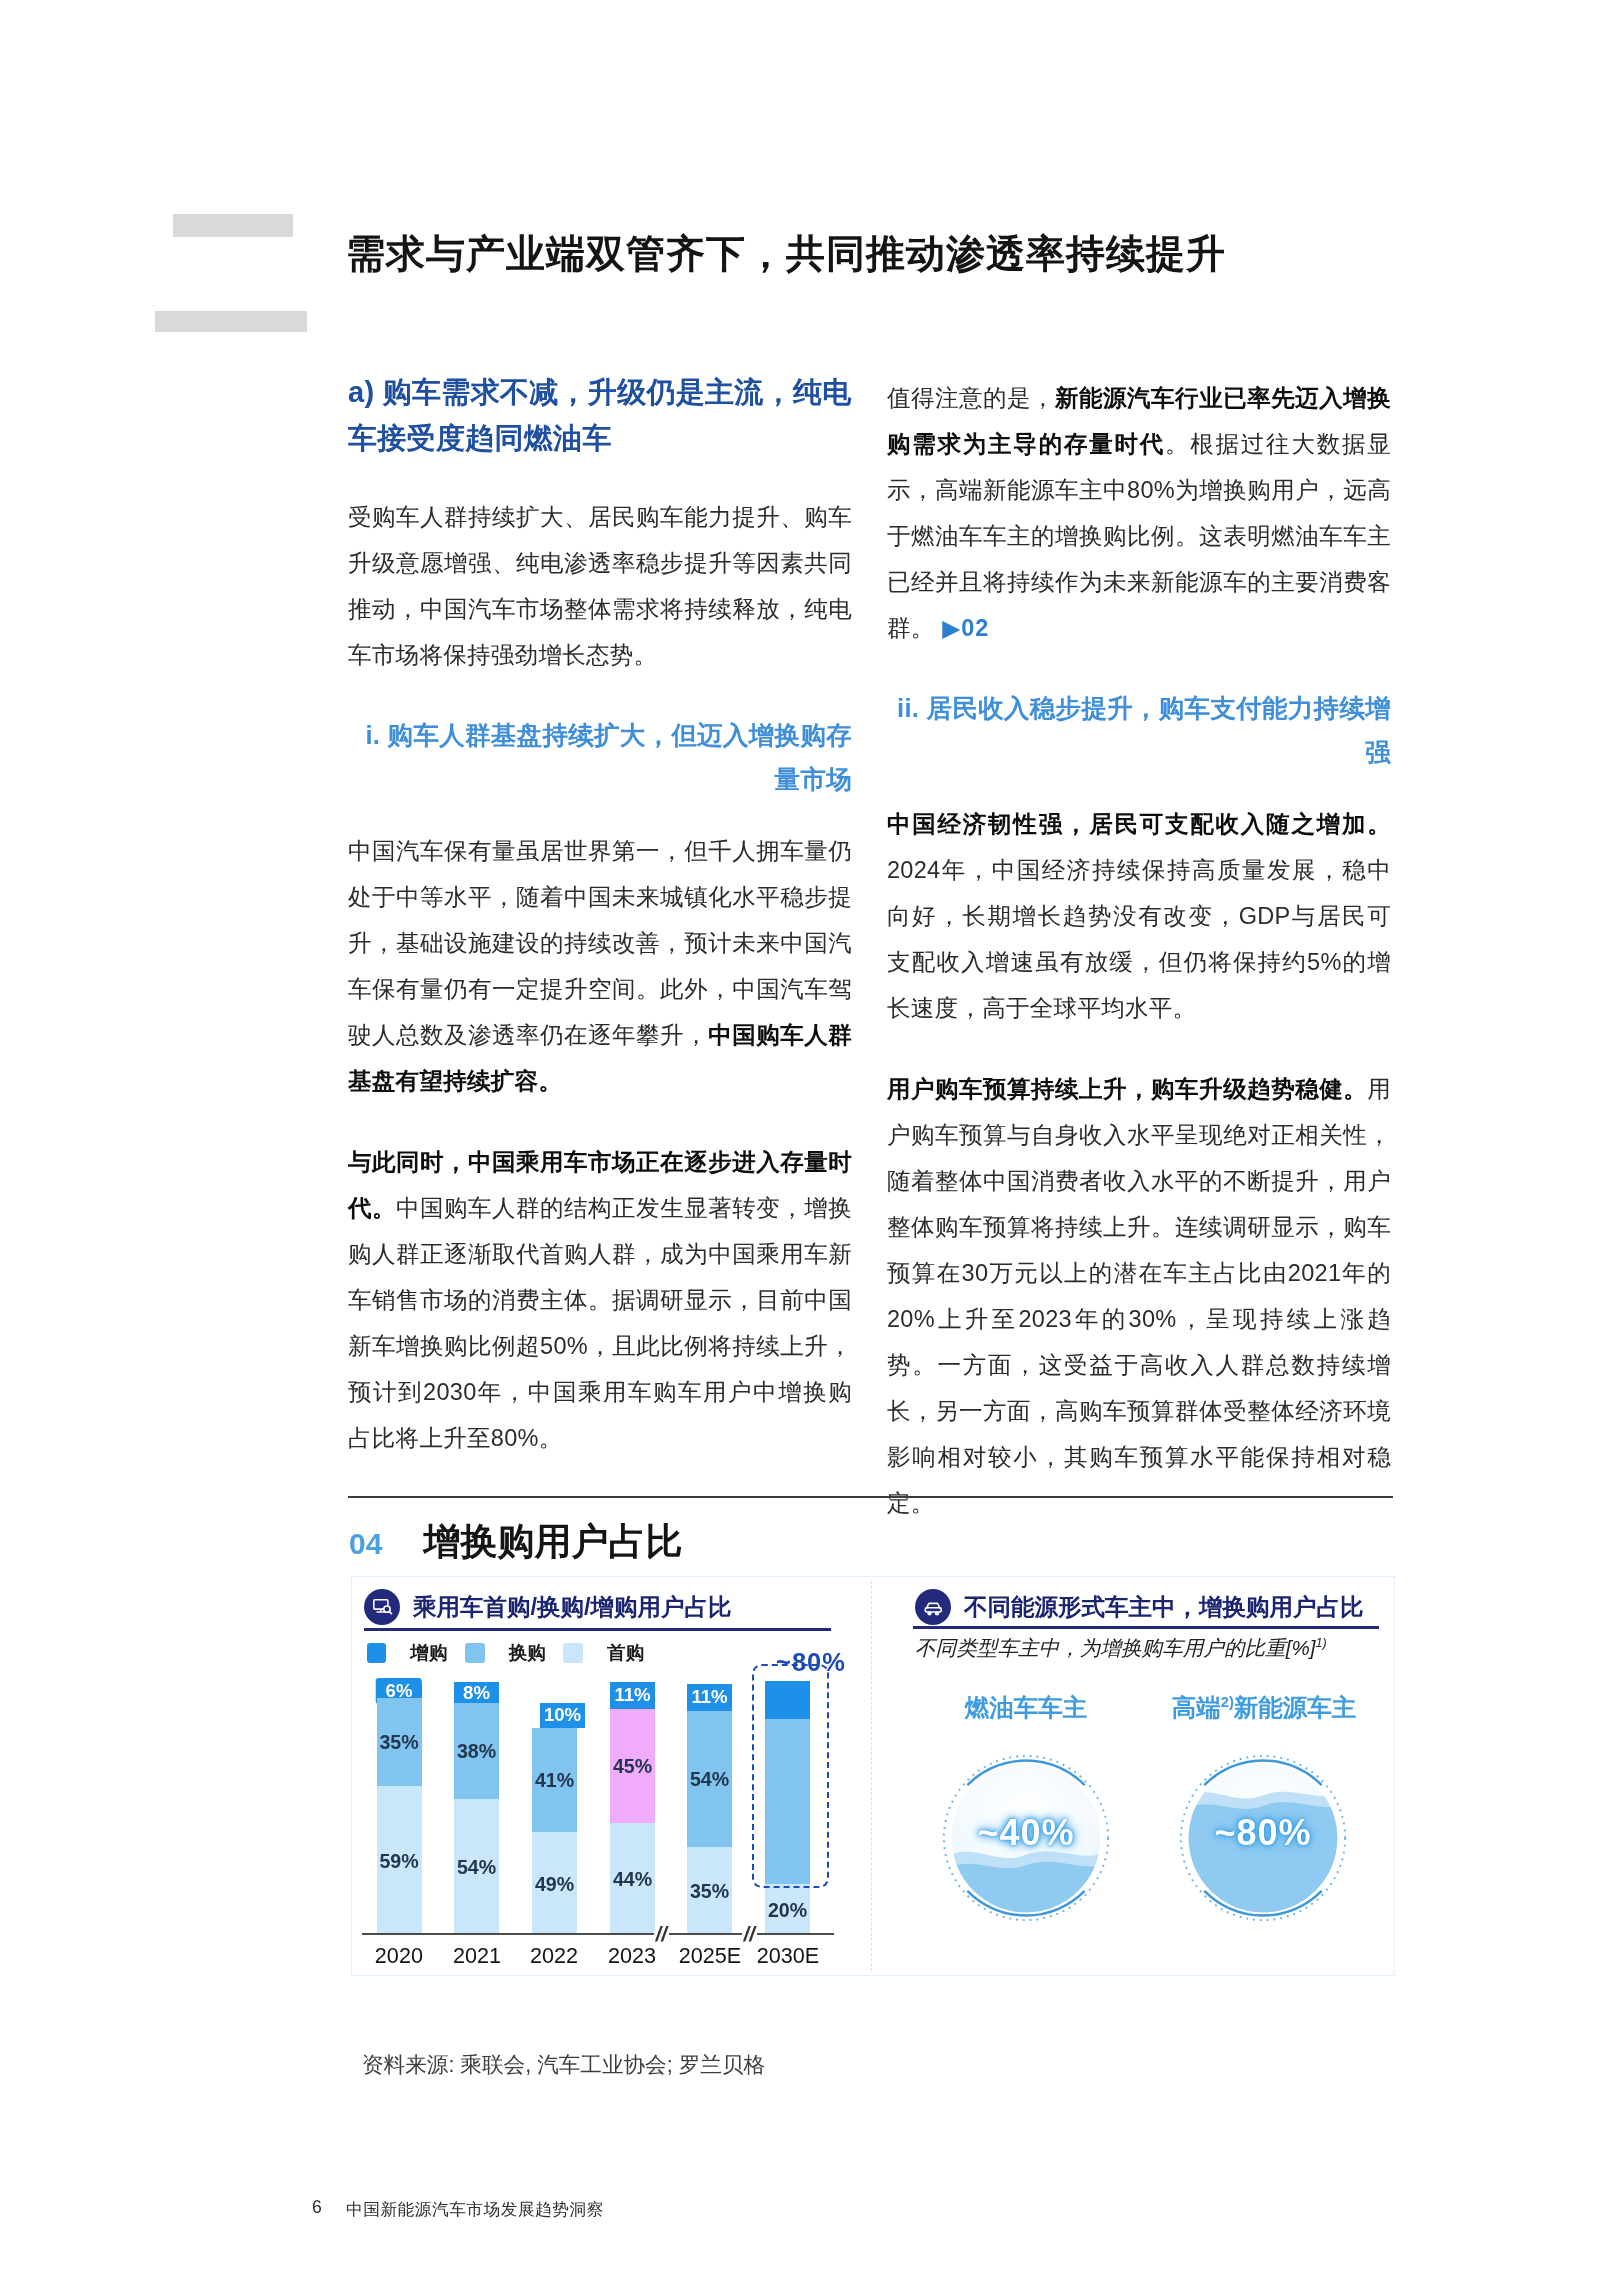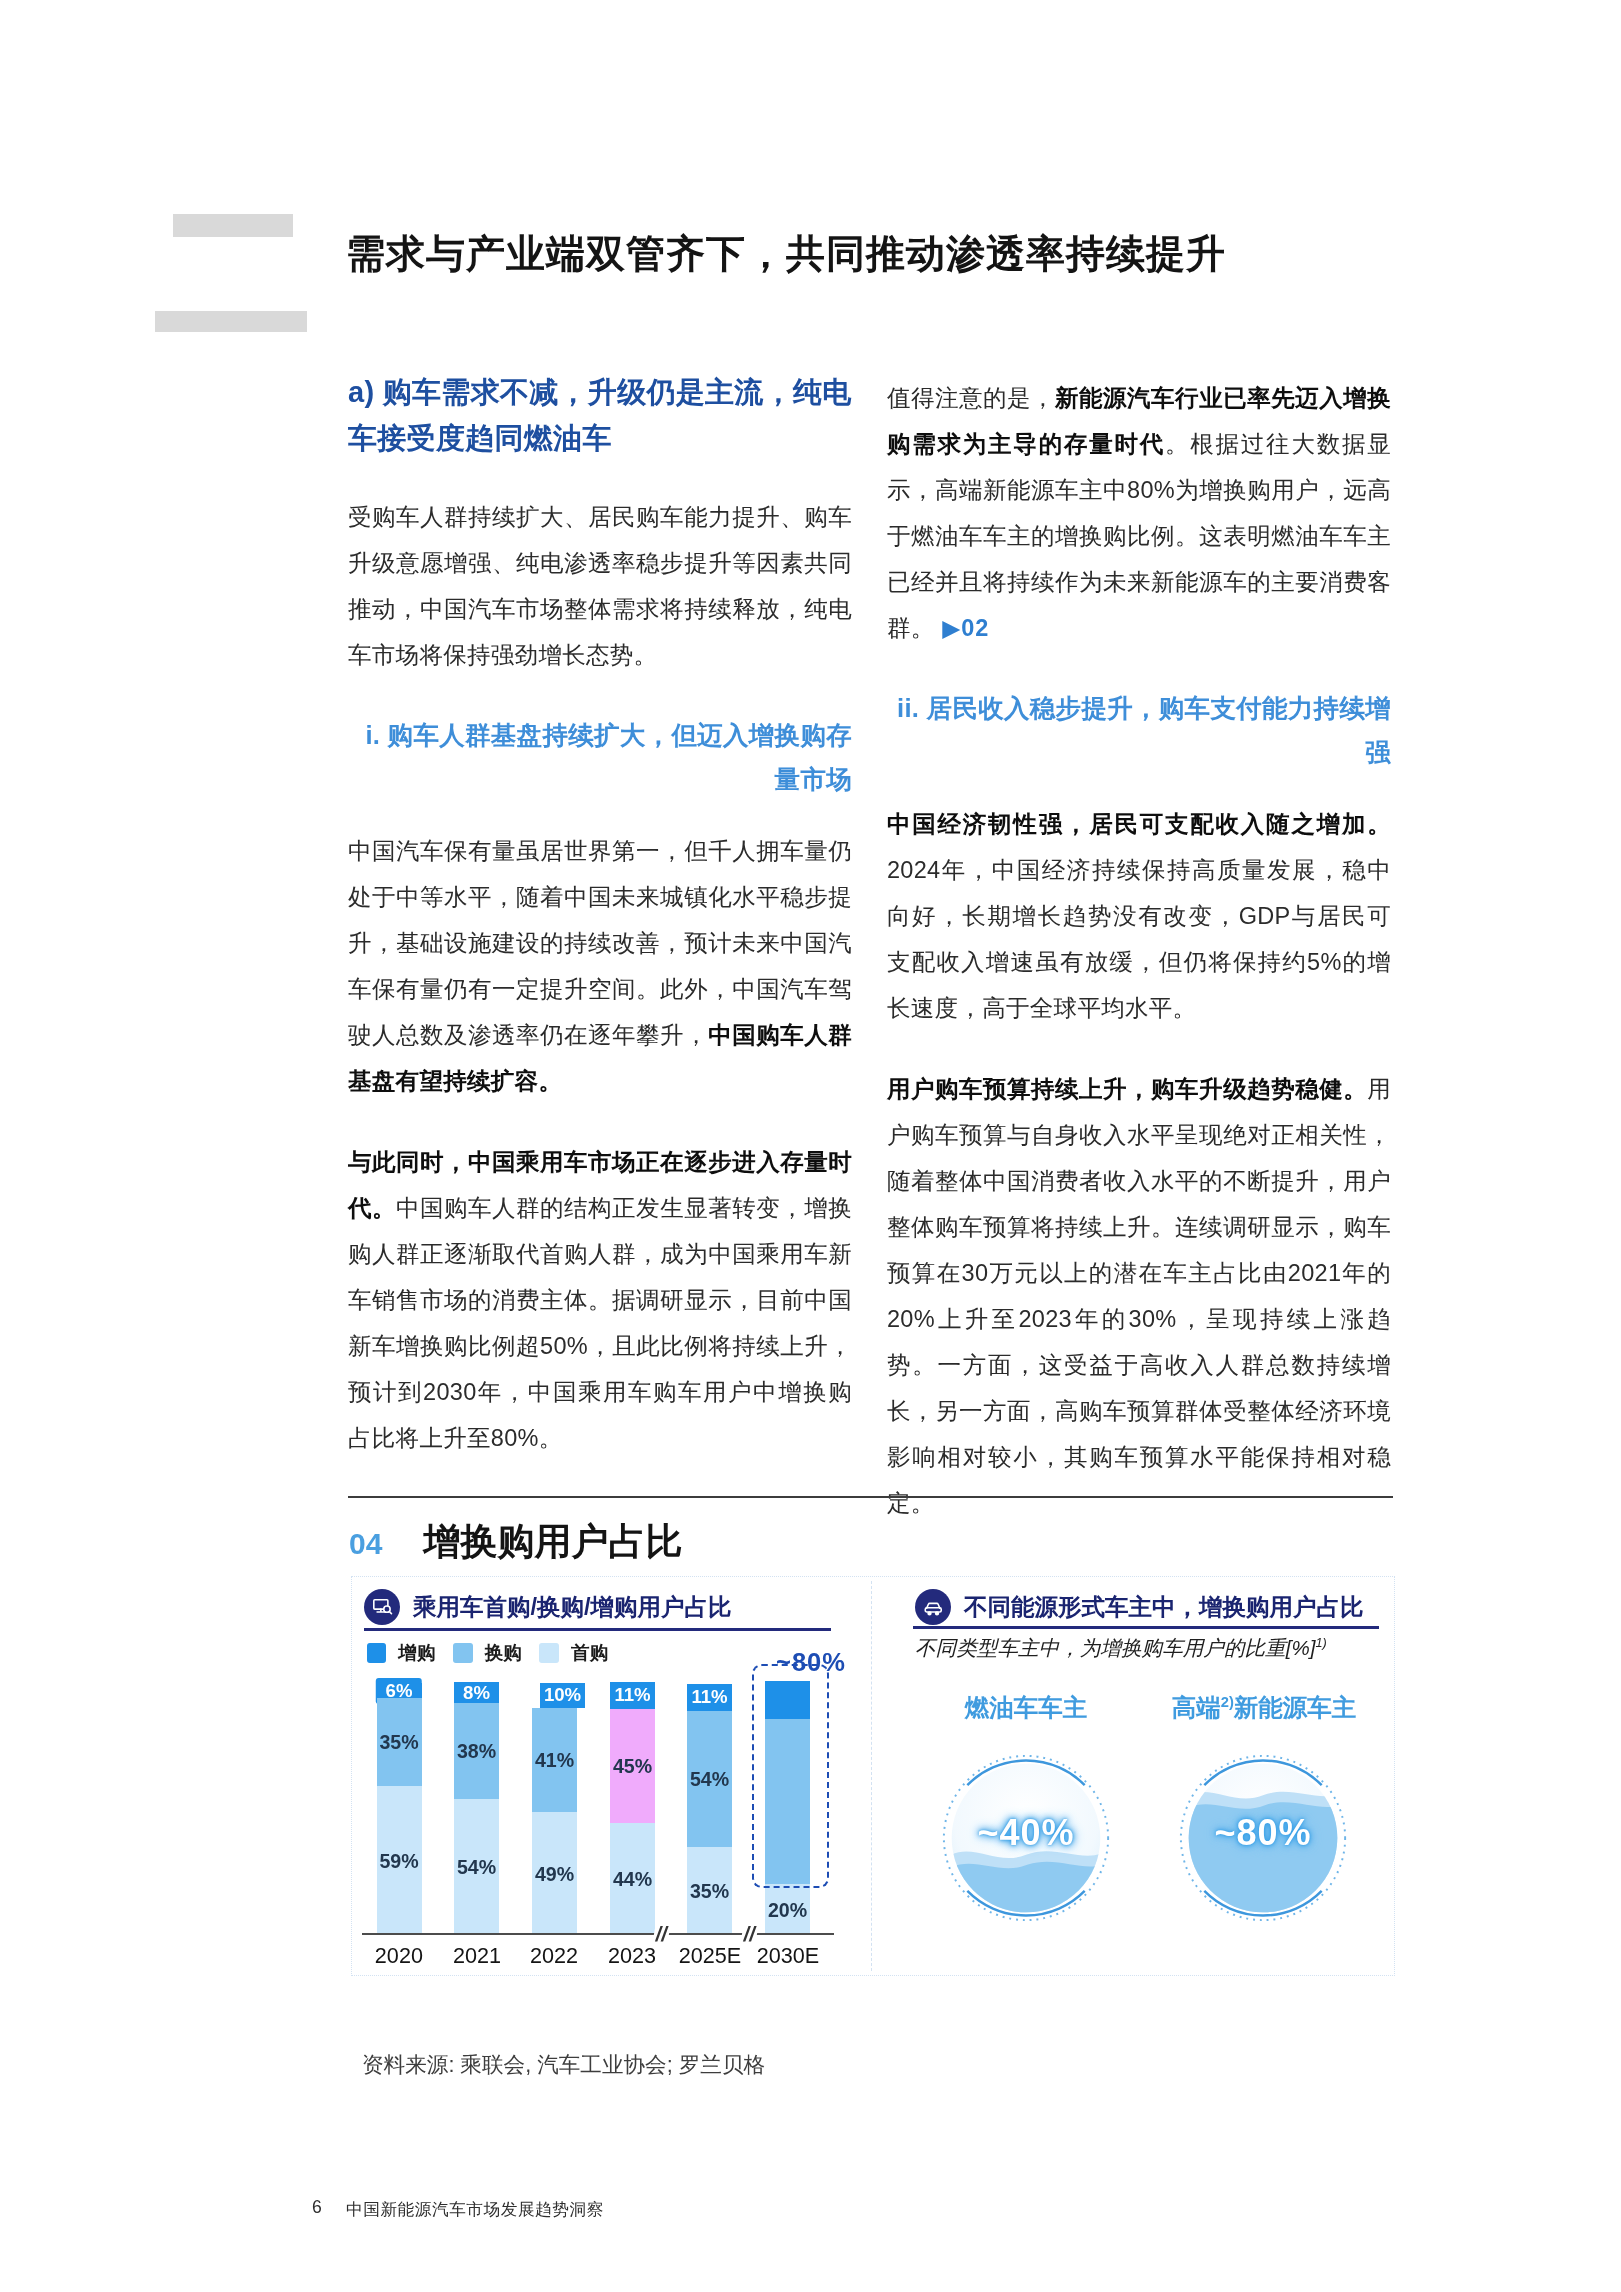--- a/index.html
+++ b/index.html
@@ -27,21 +27,21 @@
 
   .panels{position:absolute;left:351px;top:1576px;width:1042px;height:398px;border:1px dotted #d3e2f2;}
   .divider{position:absolute;left:519px;top:3.9px;bottom:3.9px;border-left:1px dashed #d3e2f2;}
 
   .badge{position:absolute;width:36px;height:36px;border-radius:50%;background:#232a7c;display:flex;align-items:center;justify-content:center;}
   .badge svg{display:block;}
   .p-title{position:absolute;font-size:23.5px;font-weight:800;color:#1a2470;white-space:nowrap;}
   .p-underline{position:absolute;height:2.9px;background:#232a7c;}
 
   .legend{position:absolute;left:14.7px;top:63px;display:flex;align-items:center;gap:17.6px;}
-  .legend-item{display:flex;align-items:center;gap:12px;}
+  .legend-item{display:flex;align-items:center;gap:24px;}
   .legend-sw{width:19.6px;height:19.6px;border-radius:2.9px;}
   .legend-lab{font-size:18.6px;font-weight:600;color:#1b1b1b;}
 
   .bar{position:absolute;bottom:40px;width:45px;display:flex;flex-direction:column;}
   .seg{position:relative;width:100%;}
   .seglab{position:absolute;left:50%;top:50%;transform:translate(-50%,-50%);white-space:nowrap;}
   .sl0{color:#ffffff;font-weight:700;font-size:18.6px;}
   .sl0.ribbon{background:#1e90e8;padding:2px 9.8px;border-radius:2.9px;}
   .sl1{color:#22374e;font-size:19.6px;font-weight:600;}
   .axis{position:absolute;left:9.8px;bottom:40px;width:472px;height:2px;background:#4c4c4c;}
@@ -144,21 +144,21 @@
             <span class="seglab sl1">54%</span>
           </div>
         </div>
         <div class="bar" style="left: 180px; width: 45px;">
           <div class="seg" style="height: 25.5px; background: rgb(30, 144, 232); margin-left: 8px;">
             <span class="seglab sl0">10%</span>
           </div>
           <div class="seg" style="height: 104px; background: rgb(130, 196, 240);">
             <span class="seglab sl1">41%</span>
           </div>
-          <div class="seg" style="height: 123px; background: rgb(201, 230, 250);">
+          <div class="seg" style="height: 103px; background: rgb(201, 230, 250);">
             <span class="seglab sl1">49%</span>
           </div>
         </div>
         <div class="bar" style="left: 258px; width: 45px;">
           <div class="seg" style="height: 27.4px; background: rgb(30, 144, 232);">
             <span class="seglab sl0">11%</span>
           </div>
           <div class="seg" style="height: 114px; background: #f0abfc;">
             <span class="seglab sl1">45%</span>
           </div>

